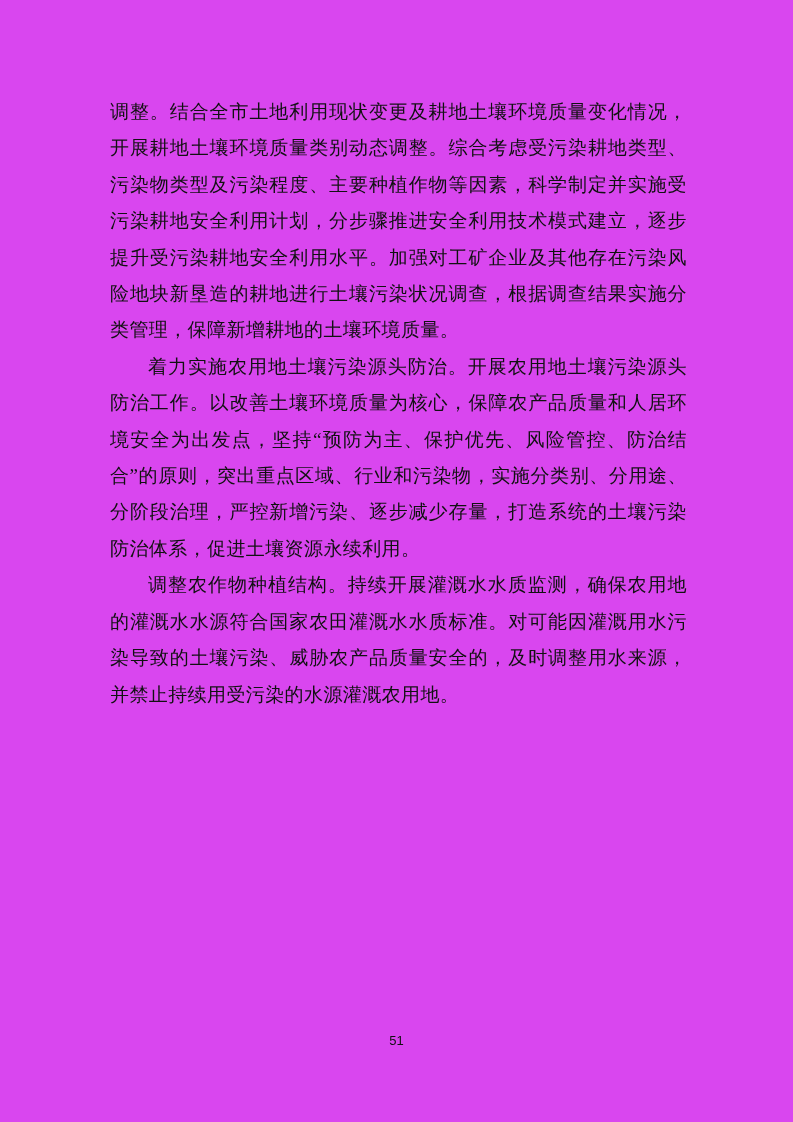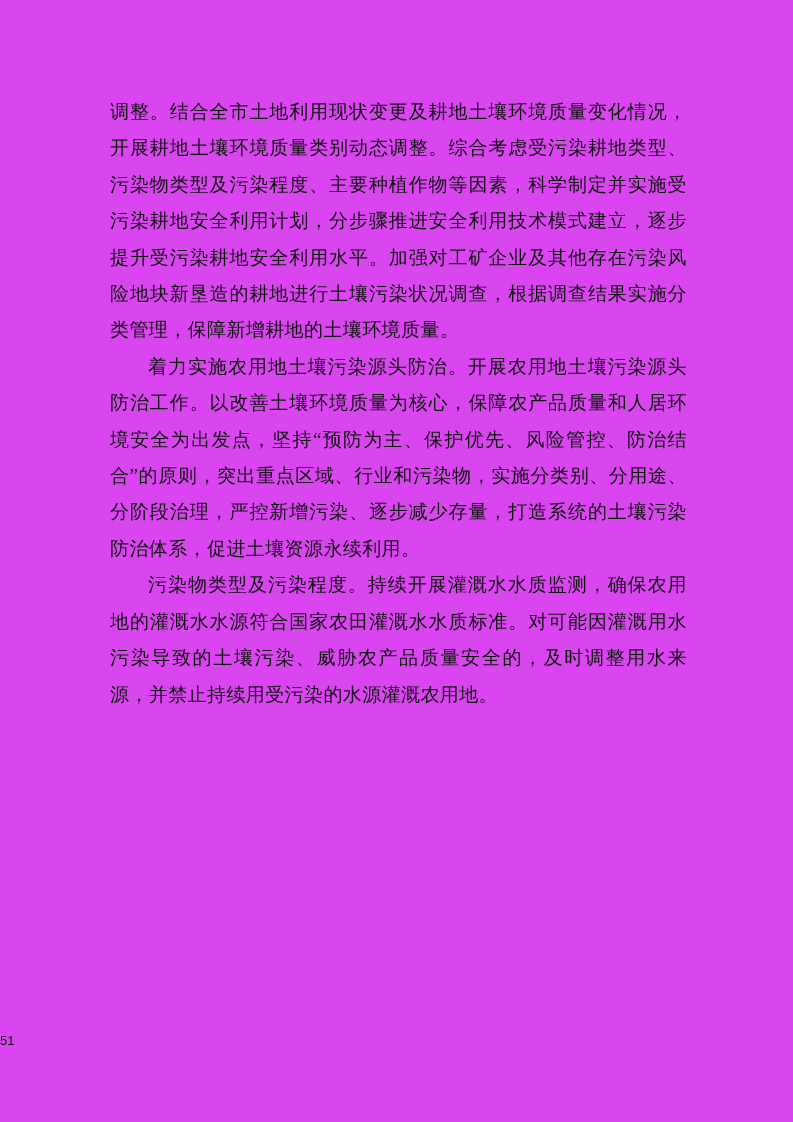--- a/index.html
+++ b/index.html
@@ -30,29 +30,29 @@
   .para.indent { text-indent: 2em; }
   .para .lead {
     font-family: "Liberation Sans", "DejaVu Sans", sans-serif;
     font-weight: normal;
   }
   .page-number {
     position: absolute;
     left: 0;
     right: 0;
     top: 1033px;
-    text-align: left;
+    text-align: center;
     font-family: "Liberation Sans", "DejaVu Sans", sans-serif;
     font-size: 13px;
     color: #111111;
   }
 </style>
 </head>
 <body>
 
 <div class="page">
   <div class="text-block" id="paragraphs">
       <p class="para">调整。结合全市土地利用现状变更及耕地土壤环境质量变化情况，开展耕地土壤环境质量类别动态调整。综合考虑受污染耕地类型、污染物类型及污染程度、主要种植作物等因素，科学制定并实施受污染耕地安全利用计划，分步骤推进安全利用技术模式建立，逐步提升受污染耕地安全利用水平。加强对工矿企业及其他存在污染风险地块新垦造的耕地进行土壤污染状况调查，根据调查结果实施分类管理，保障新增耕地的土壤环境质量。</p>
       <p class="para indent"><span class="lead">着力实施农用地土壤污染源头防治。</span>开展农用地土壤污染源头防治工作。以改善土壤环境质量为核心，保障农产品质量和人居环境安全为出发点，坚持“预防为主、保护优先、风险管控、防治结合”的原则，突出重点区域、行业和污染物，实施分类别、分用途、分阶段治理，严控新增污染、逐步减少存量，打造系统的土壤污染防治体系，促进土壤资源永续利用。</p>
-      <p class="para indent"><span class="lead">污染物类型及污染程度。</span>持续开展灌溉水水质监测，确保农用地的灌溉水水源符合国家农田灌溉水水质标准。对可能因灌溉用水污染导致的土壤污染、威胁农产品质量安全的，及时调整用水来源，并禁止持续用受污染的水源灌溉农用地。</p>
+      <p class="para indent"><span class="lead">调整农作物种植结构。</span>持续开展灌溉水水质监测，确保农用地的灌溉水水源符合国家农田灌溉水水质标准。对可能因灌溉用水污染导致的土壤污染、威胁农产品质量安全的，及时调整用水来源，并禁止持续用受污染的水源灌溉农用地。</p>
     </div>
   <div class="page-number">51</div>
 </div>
 
 </body></html>

